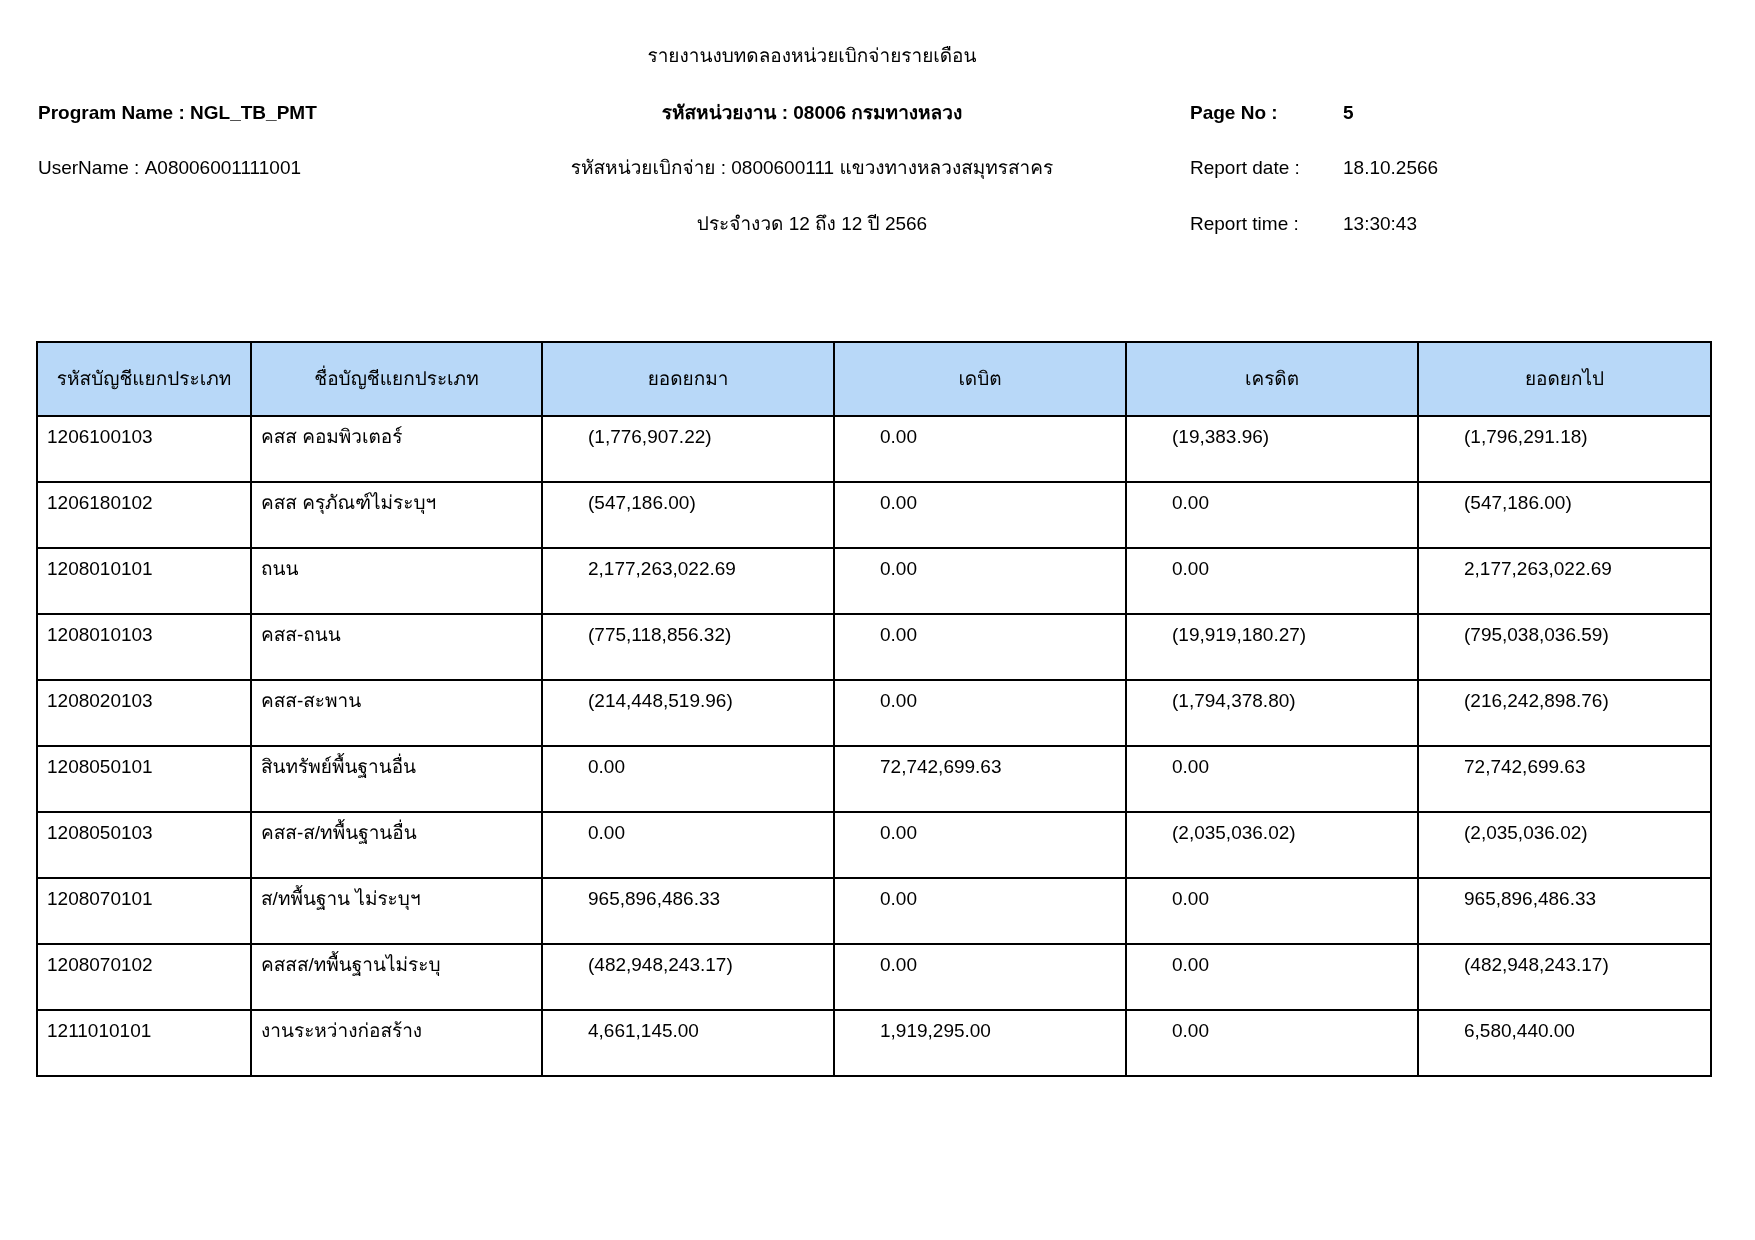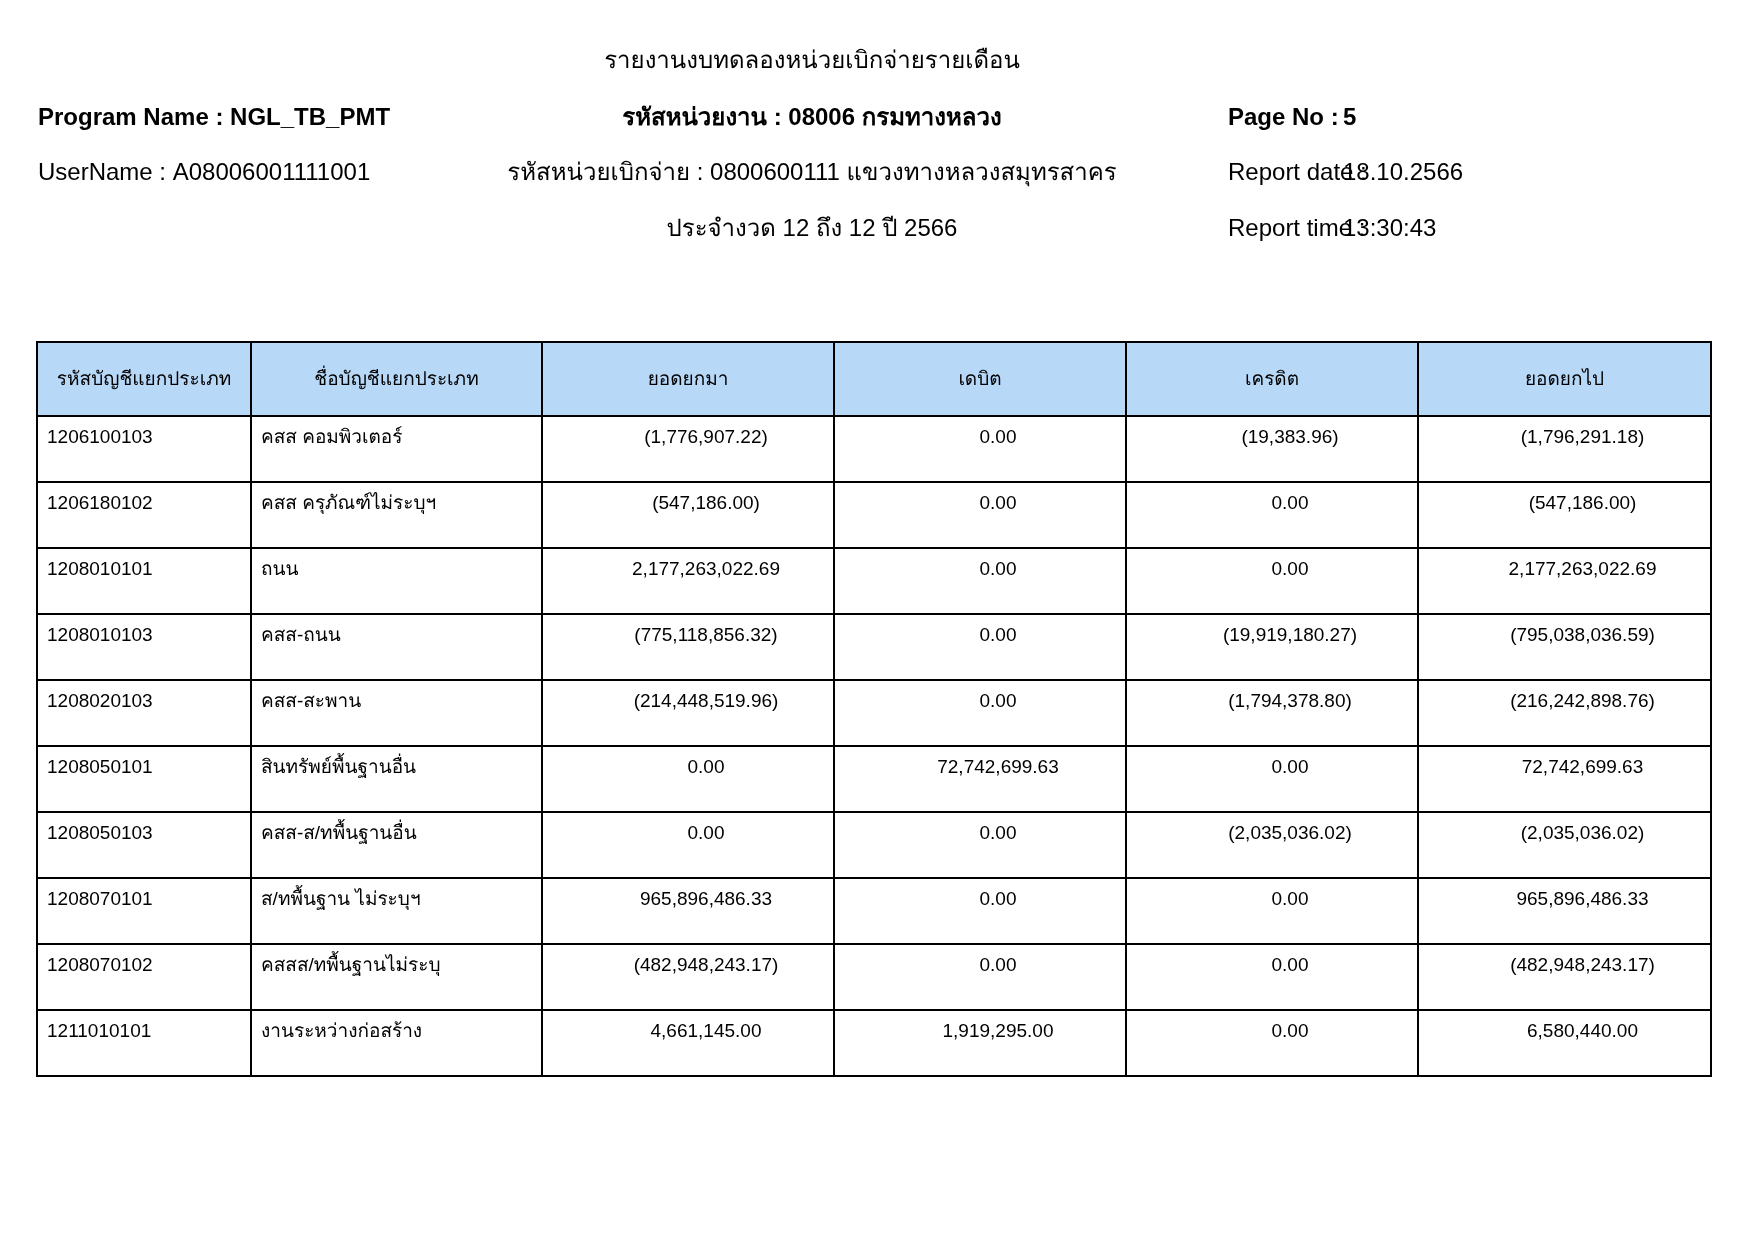--- a/index.html
+++ b/index.html
@@ -4,29 +4,29 @@
 <style>
   html,body { margin:0; padding:0; background:#fff; }
   .page {
     position:relative;
     width:1755px; height:1240px;
     background:#ffffff;
     font-family:"Liberation Sans","DejaVu Sans",sans-serif;
     color:#000;
     overflow:hidden;
   }
-  .hline { position:absolute; font-size:24px; white-space:nowrap; line-height:1.3; }
+  .hline { position:absolute; font-size:19px; white-space:nowrap; line-height:1.3; }
   .centered { transform:translateX(-50%); text-align:center; }
   .title-line { top:44px; left:812px; }
   .row1 { top:101px;font-weight:bold; }
   .row2 { top:156px; }
   .row3 { top:212px; }
   .left-col { left:38px; }
   .mid-col { left:812px; }
-  .rlabel { left:1228px; }
+  .rlabel { left:1190px; }
   .rvalue { left:1343px; }
 
   table.tb {
     position:absolute;
     left:36px; top:341px;
     width:1674px;
     border-collapse:collapse;
     table-layout:fixed;
     font-size:19px;
   }
@@ -43,21 +43,21 @@
   table.tb td {
     border:2px solid #000;
     height:57px;
     vertical-align:top;
     padding:7px 9px 0 9px;
     line-height:1.35;
     overflow:hidden;
     white-space:nowrap;
   }
   table.tb td.txt { text-align:left;border-radius:9px; }
-  table.tb td.num { text-align:center;padding-left:45px; }
+  table.tb td.num { text-align:left;padding-left:45px; }
 </style>
 </head>
 <body>
 
 <div class="page">
 
   <div class="hline centered title-line">รายงานงบทดลองหน่วยเบิกจ่ายรายเดือน</div>
 
   <div class="hline left-col row1"><span>Program Name :</span>&nbsp;<span>NGL_TB_PMT</span></div>
 

